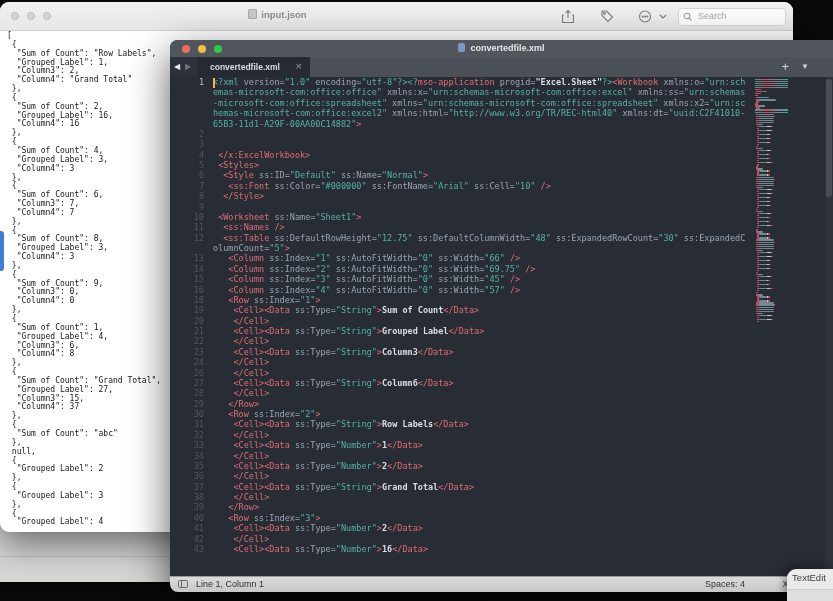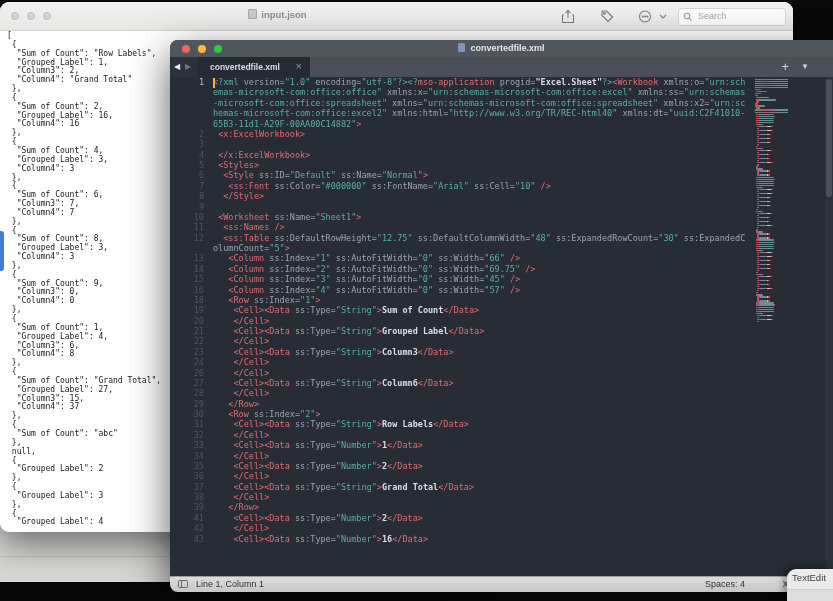--- a/index.html
+++ b/index.html
@@ -218,21 +218,20 @@
   </div>
 
   <div id="code-area">
     <div id="code-lines">
         <div class="crow cur">
           <span class="ln">1</span>
           <span class="ctext"><span class="t-p">&lt;?xml</span><span class="t-a"> version=</span><span class="t-v">"1.0"</span><span class="t-a"> encoding=</span><span class="t-v">"utf-8"</span><span class="t-p">?&gt;</span><span class="t-p">&lt;?</span><span class="t-g">mso-application</span><span class="t-a"> progid=</span><span class="t-x">"Excel.Sheet"</span><span class="t-p">?&gt;</span><span class="t-g">&lt;Workbook</span><span class="t-a"> xmlns:o=</span><span class="t-v">"urn:schemas-microsoft-com:office:office"</span><span class="t-a"> xmlns:x=</span><span class="t-v">"urn:schemas-microsoft-com:office:excel"</span><span class="t-a"> xmlns:ss=</span><span class="t-v">"urn:schemas-microsoft-com:office:spreadsheet"</span><span class="t-a"> xmlns=</span><span class="t-v">"urn:schemas-microsoft-com:office:spreadsheet"</span><span class="t-a"> xmlns:x2=</span><span class="t-v">"urn:schemas-microsoft-com:office:excel2"</span><span class="t-a"> xmlns:html=</span><span class="t-v">"http://www.w3.org/TR/REC-html40"</span><span class="t-a"> xmlns:dt=</span><span class="t-v">"uuid:C2F41010-65B3-11d1-A29F-00AA00C14882"</span><span class="t-g">&gt;</span></span>
         </div>
         <div class="crow">
           <span class="ln">2</span>
-          <span class="ctext"><span class="t-g"> &lt;x:ExcelWorkbook&gt;</span></span>
         </div>
         <div class="crow">
           <span class="ln">3</span>
         </div>
         <div class="crow">
           <span class="ln">4</span>
           <span class="ctext"><span class="t-g"> &lt;/x:ExcelWorkbook&gt;</span></span>
         </div>
         <div class="crow">
           <span class="ln">5</span>
@@ -357,20 +356,24 @@
           <span class="ln">37</span>
           <span class="ctext"><span class="t-g">    &lt;Cell&gt;</span><span class="t-g">&lt;Data</span><span class="t-a"> ss:Type=</span><span class="t-v">"String"</span><span class="t-g">&gt;</span><span class="t-x">Grand Total</span><span class="t-g">&lt;/Data&gt;</span></span>
         </div>
         <div class="crow">
           <span class="ln">38</span>
           <span class="ctext"><span class="t-g">    &lt;/Cell&gt;</span></span>
         </div>
         <div class="crow">
           <span class="ln">39</span>
           <span class="ctext"><span class="t-g">   &lt;/Row&gt;</span></span>
+        </div>
+        <div class="crow">
+          <span class="ln">40</span>
+          <span class="ctext"><span class="t-g">   &lt;Row</span><span class="t-a"> ss:Index=</span><span class="t-v">"3"</span><span class="t-g">&gt;</span></span>
         </div>
         <div class="crow">
           <span class="ln">41</span>
           <span class="ctext"><span class="t-g">    &lt;Cell&gt;</span><span class="t-g">&lt;Data</span><span class="t-a"> ss:Type=</span><span class="t-v">"Number"</span><span class="t-g">&gt;</span><span class="t-x">2</span><span class="t-g">&lt;/Data&gt;</span></span>
         </div>
         <div class="crow">
           <span class="ln">42</span>
           <span class="ctext"><span class="t-g">    &lt;/Cell&gt;</span></span>
         </div>
         <div class="crow">

